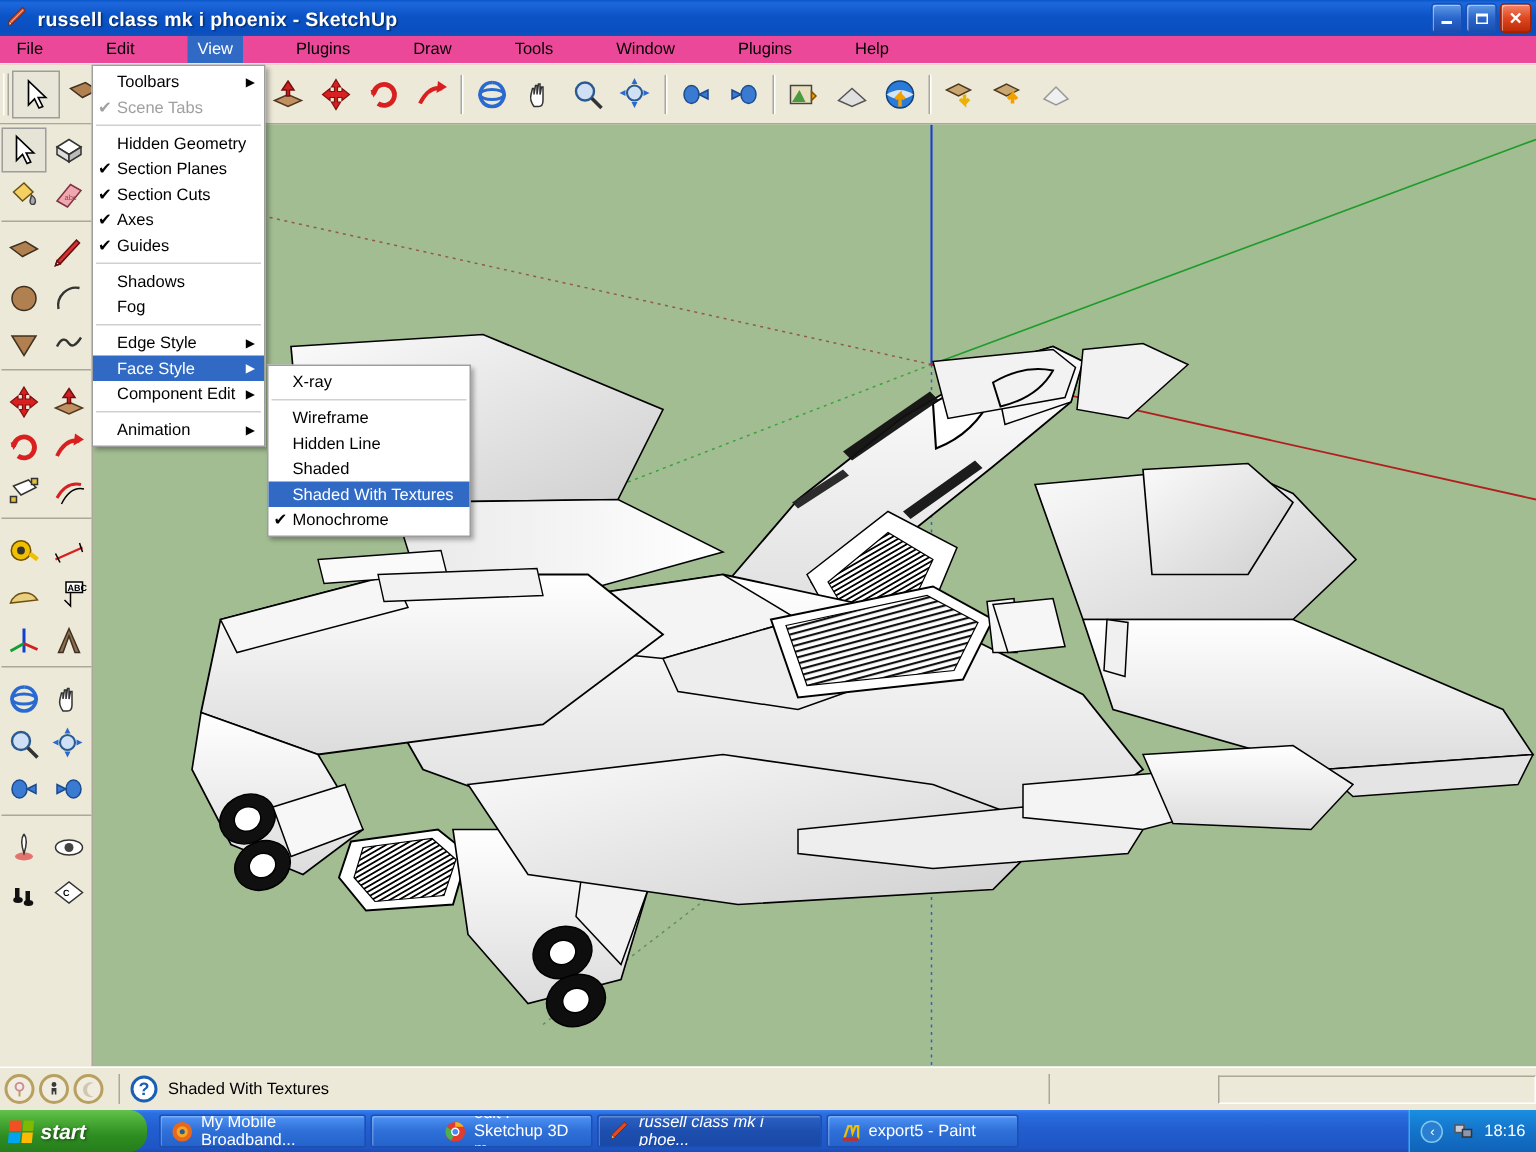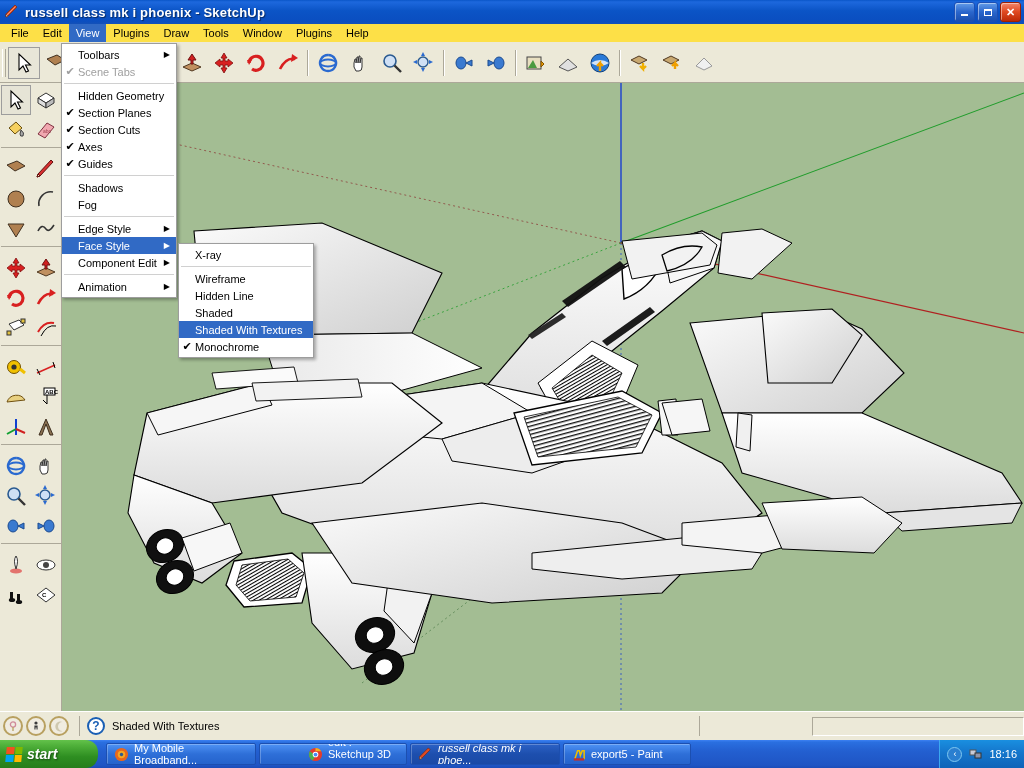--- a/index.html
+++ b/index.html
@@ -27,22 +27,23 @@
     display: flex; align-items: center; justify-content: center;
     color: #fff; font-size: 11px; font-weight: bold;
     background: linear-gradient(to bottom,#639ce8,#2a66cc 50%,#1a4fb0);
     box-shadow: inset 1px 1px 0 rgba(255,255,255,.45);
   }
   .winbtn.close { background: linear-gradient(to bottom,#f4876b,#e04a22 48%,#bc2a06); border-color:#a02000; }
 
   
   .menubar {
     position: absolute; left: 0; top: 24px; width: 1024px; height: 19px;
-    background: #fde047; display: flex; align-items: center; padding-left: 4px;
+    background: #ec4899; display: flex; align-items: center; padding-left: 4px;
     border-bottom: 1px solid #ece9d8;
+    gap: 28px;
   }
   .menubar .mi { padding: 2px 7px; font-size: 11px; color: #000; line-height: 14px; }
   .menubar .mi.active { background: #316ac5; color: #fff; }
 
   
   .toolbar-top {
     position: absolute; left: 0; top: 43px; width: 1024px; height: 40px;
     background: #ece9d8; border-bottom: 1px solid #aca899;
     display: flex; align-items: center; padding-left: 2px;
   }
@@ -744,21 +745,21 @@
     <div class="startbtn">
       <span class="start-flag">
         <i style="background:#f25022"></i>
           <i style="background:#7fba00"></i>
         <i style="background:#00a4ef"></i>
           <i style="background:#ffb900"></i>
       </span>
       <span class="start-label">start</span>
     </div>
     <div class="tasks" id="tasks">
-        <div class="task" style="width: 150px; overflow: hidden;">
+        <div class="task" style="width: 138px; overflow: hidden;">
           <span style="display: flex; align-items: center;">
             <svg width="15" height="15" viewBox="0 0 16 16">
               <circle cx="8" cy="8" r="7" fill="#e8671c"></circle>
               <circle cx="8" cy="8" r="4" fill="#f5a623"></circle>
               <circle cx="8" cy="8" r="1.8" fill="#2a5a90"></circle>
             </svg>
           </span>
           <span>My Mobile Broadband...</span>
         </div>
         <div class="task" style="width: 148px; overflow: hidden; padding-left: 48px;">

